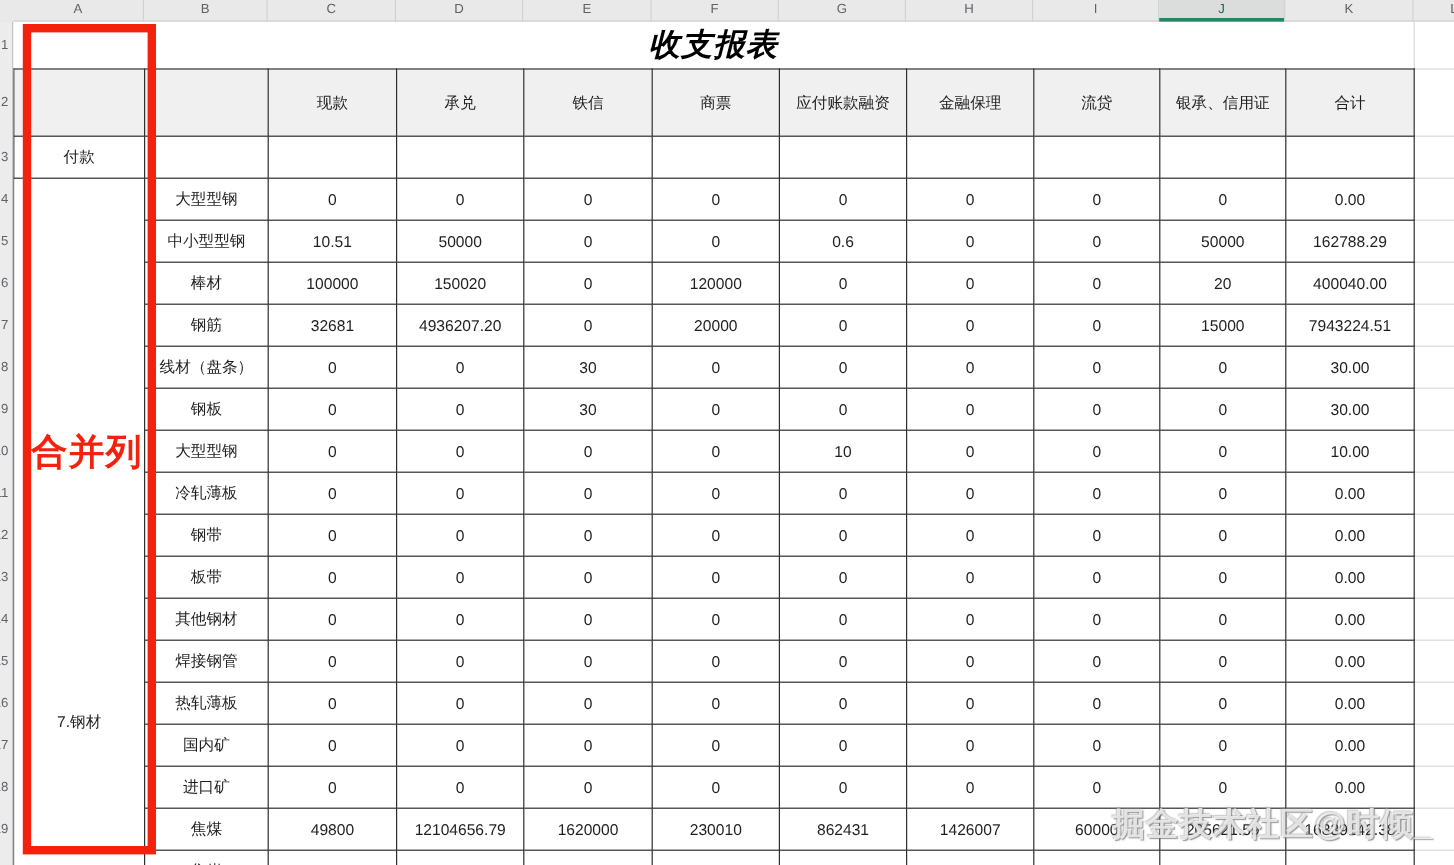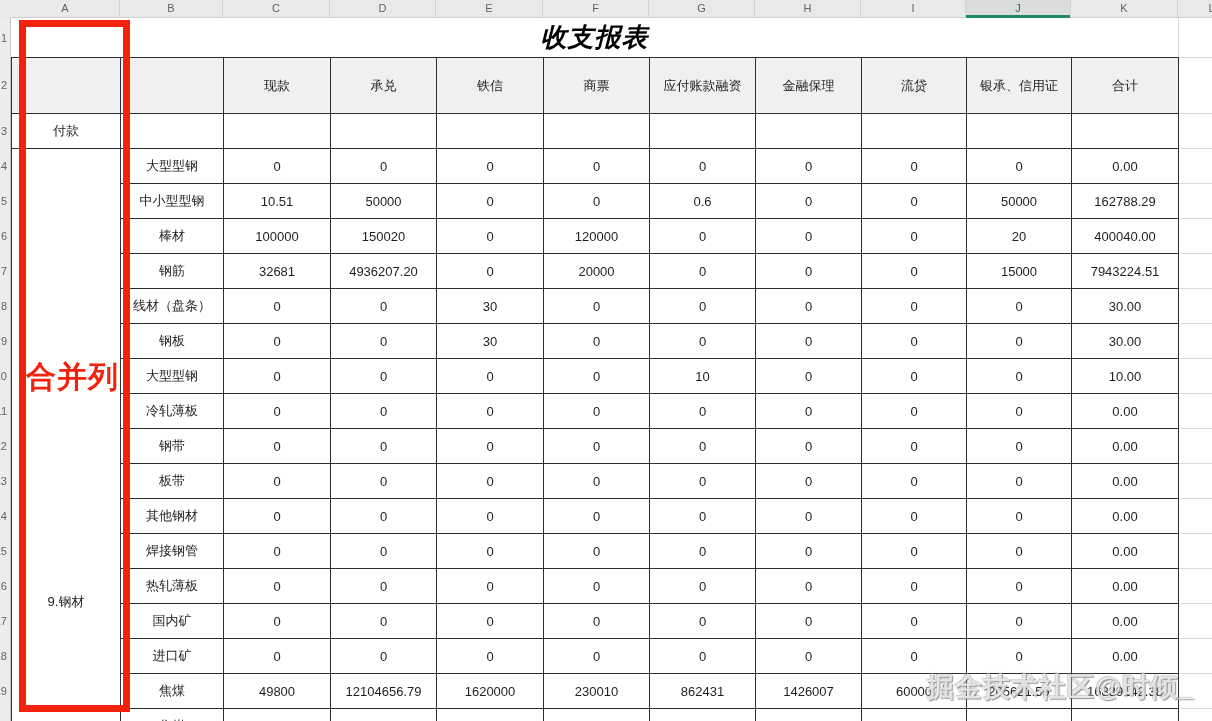--- a/index.html
+++ b/index.html
@@ -103,21 +103,21 @@
         <td></td>
         <td></td>
         <td></td>
         <td></td>
         <td></td>
       </tr>
     </tbody>
     <tbody id="data-body">
         <tr class="body-row">
           <td class="merged-a" rowspan="17">
-            <span>9.钢材</span>
+            <span>7.钢材</span>
           </td>
           <td>大型型钢</td>
           <td>0</td>
           <td>0</td>
           <td>0</td>
           <td>0</td>
           <td>0</td>
           <td>0</td>
           <td>0</td>
           <td>0</td>

